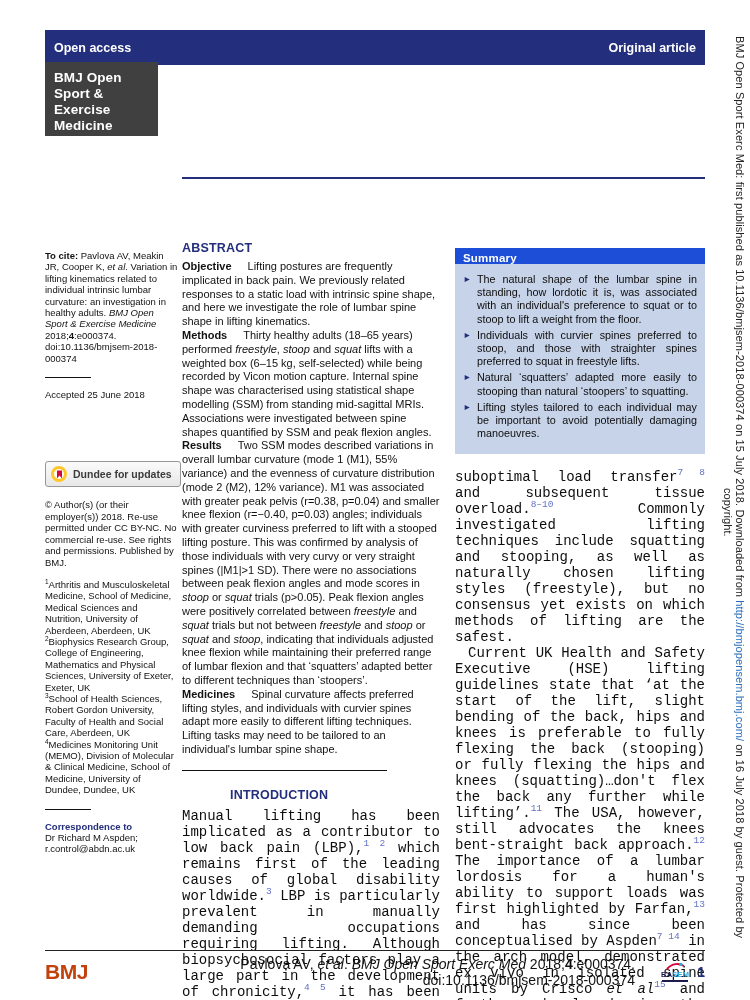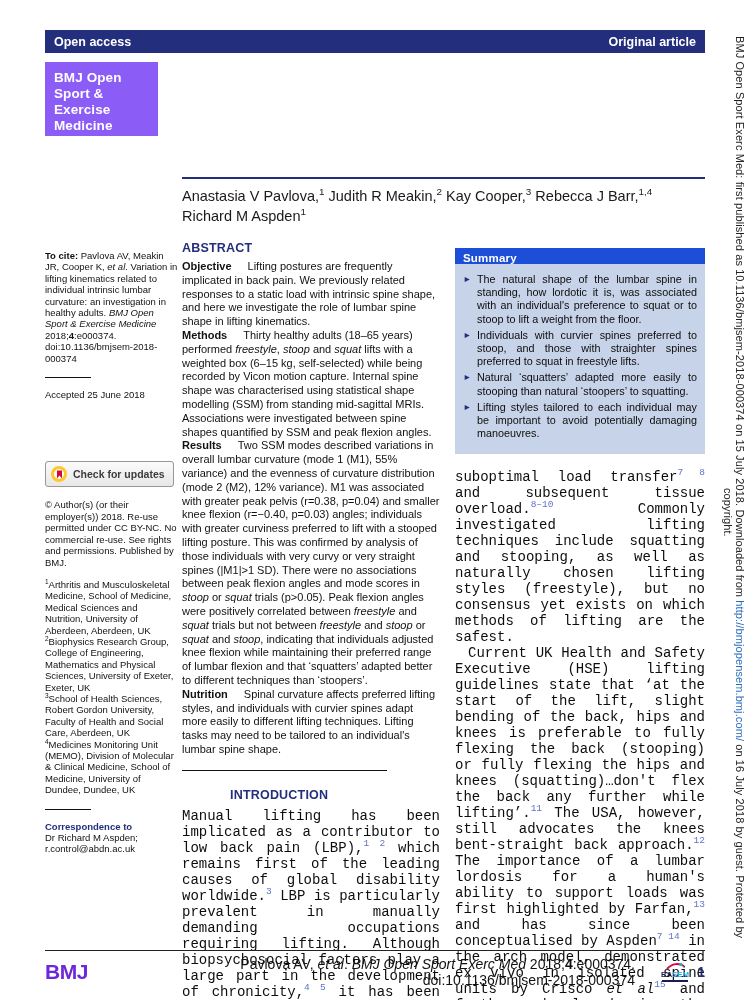--- a/index.html
+++ b/index.html
@@ -4,29 +4,29 @@
 <style>
   html,body{margin:0;padding:0;}
   body{
     width:750px;height:1000px;position:relative;overflow:hidden;
     background:#ffffff;font-family:"Liberation Sans", sans-serif;color:#111;
   }
   .page{position:absolute;inset:0;}
 
   
   .topbar{
-    position:absolute;left:45px;top:30px;width:660px;height:23px;box-sizing:border-box;
+    position:absolute;left:45px;top:30px;width:660px;height:35px;box-sizing:border-box;
     background:#232e7c;color:#fff;display:flex;justify-content:space-between;align-items:center;
     padding:0 9px;font-size:12.5px;font-weight:bold;
   }
 
   
   .logo-box{
     position:absolute;left:45px;top:62px;width:113px;height:74px;box-sizing:border-box;
-    background:#8b5cf6;color:#fff;font-weight:bold;font-size:13.5px;line-height:1.18;
+    background:#404040;color:#fff;font-weight:bold;font-size:13.5px;line-height:1.18;
     padding:8px 6px 0 9px;letter-spacing:.1px;
   }
 
   
   .title{
     position:absolute;left:182px;top:52px;width:526px;margin:0;
     font-family:"Liberation Serif", serif;font-weight:bold;color:#232e7c;
     font-size:27px;line-height:1.32;letter-spacing:-0.2px;
   }
   .title-rule{position:absolute;left:182px;top:177px;width:523px;border-top:2px solid #232e7c;}
@@ -86,21 +86,21 @@
   .run-sup{vertical-align:super;font-size:68%;line-height:0;}
   .run-supb{vertical-align:super;font-size:68%;line-height:0;color:#6272c8;}
   .run-link{color:#2a6ebb;}
   .run-arrow{color:#232e7c;font-size:8px;padding-right:2px;}
 
   
   .footer-rule{position:absolute;left:45px;top:950px;width:660px;border-top:1.2px solid #222;}
   .footer{
     position:absolute;left:45px;top:956px;width:660px;display:flex;align-items:center;
   }
-  .bmj-logo{font-size:21px;font-weight:bold;color:#6d28d9;letter-spacing:-0.5px;flex:none;width:70px;}
+  .bmj-logo{font-size:21px;font-weight:bold;color:#c2410c;letter-spacing:-0.5px;flex:none;width:70px;}
   .footer-cite{flex:1;text-align:right;font-size:14px;color:#111;}
   .footer-right{flex:none;width:70px;display:flex;align-items:center;justify-content:flex-end;gap:8px;}
   .basem-logo{display:inline-flex;flex-direction:column;align-items:center;line-height:1;}
   .basem-swoosh{display:block;}
   .basem-text{font-size:7.5px;font-weight:bold;letter-spacing:.2px;}
   .basem-ba{color:#1b1b4e;}
   .basem-sem{color:#29abe2;}
   .basem-bar{width:26px;height:2px;background:#1b1b4e;margin-top:1px;}
   .page-num{font-size:14px;font-weight:bold;color:#232e7c;}
 
@@ -127,30 +127,29 @@
   </div>
 
   <div class="logo-box">
     <div>BMJ Open</div>
     <div>Sport &amp;</div>
     <div>Exercise</div>
     <div>Medicine</div>
   </div>
 
   <div class="title-rule"></div>
-  <div class="authors">Anastasia V Pavlova,<span class="run-sup">1</span> Judith R Meakin,<span class="run-sup">2</span> Kay Cooper,<span class="run-sup">3</span> Rebecca J Barr,<span class="run-sup">1,4</span> Richard M Aspden<span class="run-sup">1</span></div>
 
   <div class="col-left">
     <p class="side-p"><span class="run-b">To cite: </span>Pavlova AV, Meakin JR, Cooper K, <span class="run-i">et al</span>. Variation in lifting kinematics related to individual intrinsic lumbar curvature: an investigation in healthy adults. <span class="run-i">BMJ Open Sport &amp; Exercise Medicine </span>2018;<span class="run-b">4</span>:e000374. doi:10.1136/bmjsem-2018-000374</p>
     <div class="side-divider"></div>
     <p class="side-p">Accepted 25 June 2018</p>
 
     <div class="cfu-badge">
       <span class="cfu-icon"></span>
-      <span class="cfu-text">Check for updates</span>
+      <span class="cfu-text">Dundee for updates</span>
     </div>
 
     <p class="side-p">© Author(s) (or their employer(s)) 2018. Re-use permitted under CC BY-NC. No commercial re-use. See rights and permissions. Published by BMJ.</p>
 
     <div class="affils">
       <div><span class="run-sup">1</span>Arthritis and Musculoskeletal Medicine, School of Medicine, Medical Sciences and Nutrition, University of Aberdeen, Aberdeen, UK</div>
       <div><span class="run-sup">2</span>Biophysics Research Group, College of Engineering, Mathematics and Physical Sciences, University of Exeter, Exeter, UK</div>
       <div><span class="run-sup">3</span>School of Health Sciences, Robert Gordon University, Faculty of Health and Social Care, Aberdeen, UK</div>
       <div><span class="run-sup">4</span>Medicines Monitoring Unit (MEMO), Division of Molecular &amp; Clinical Medicine, School of Medicine, University of Dundee, Dundee, UK</div>
     </div>
@@ -160,21 +159,21 @@
       <span class="corr-head">Correspondence to</span><br>
       <span>Dr Richard M Aspden; r.control@abdn.ac.uk</span>
     </p>
   </div>
 
   <div class="col-mid">
     <h2 class="sec-head">ABSTRACT</h2>
     <p class="abs-p"><span class="run-lbl">Objective</span>Lifting postures are frequently implicated in back pain. We previously related responses to a static load with intrinsic spine shape, and here we investigate the role of lumbar spine shape in lifting kinematics.</p>
     <p class="abs-p"><span class="run-lbl">Methods</span>Thirty healthy adults (18–65 years) performed <span class="run-i">freestyle</span>, <span class="run-i">stoop</span> and <span class="run-i">squat</span> lifts with a weighted box (6–15 kg, self-selected) while being recorded by Vicon motion capture. Internal spine shape was characterised using statistical shape modelling (SSM) from standing mid-sagittal MRIs. Associations were investigated between spine shapes quantified by SSM and peak flexion angles.</p>
     <p class="abs-p"><span class="run-lbl">Results</span>Two SSM modes described variations in overall lumbar curvature (mode 1 (M1), 55% variance) and the evenness of curvature distribution (mode 2 (M2), 12% variance). M1 was associated with greater peak pelvis (r=0.38, p=0.04) and smaller knee flexion (r=−0.40, p=0.03) angles; individuals with greater curviness preferred to lift with a stooped lifting posture. This was confirmed by analysis of those individuals with very curvy or very straight spines (|M1|&gt;1 SD). There were no associations between peak flexion angles and mode scores in <span class="run-i">stoop</span> or <span class="run-i">squat</span> trials (p&gt;0.05). Peak flexion angles were positively correlated between <span class="run-i">freestyle</span> and <span class="run-i">squat</span> trials but not between <span class="run-i">freestyle</span> and <span class="run-i">stoop</span> or <span class="run-i">squat</span> and <span class="run-i">stoop</span>, indicating that individuals adjusted knee flexion while maintaining their preferred range of lumbar flexion and that ‘squatters’ adapted better to different techniques than ‘stoopers’.</p>
-    <p class="abs-p"><span class="run-lbl">Nutrition</span>Spinal curvature affects preferred lifting styles, and individuals with curvier spines adapt more easily to different lifting techniques. Lifting tasks may need to be tailored to an individual's lumbar spine shape.</p>
+    <p class="abs-p"><span class="run-lbl">Medicines</span>Spinal curvature affects preferred lifting styles, and individuals with curvier spines adapt more easily to different lifting techniques. Lifting tasks may need to be tailored to an individual's lumbar spine shape.</p>
     <div class="mid-divider"></div>
     <h2 class="sec-head intro-head">INTRODUCTION</h2>
     <p class="serif-p">Manual lifting has been implicated as a contributor to low back pain (LBP),<span class="run-supb">1 2</span> which remains first of the leading causes of global disability worldwide.<span class="run-supb">3</span> LBP is particularly prevalent in manually demanding occupations requiring lifting. Although biopsychosocial factors play a large part in the development of chronicity,<span class="run-supb">4 5</span> it has been suggested that the onset of LBP has a mechanical origin<span class="run-supb">6</span> and that there is a link between the posture adopted during lifting and injury, through</p>
   </div>
 
   <div class="col-right">
     <div class="summary-box">
       <div class="summary-head">Summary</div>
       <div class="summary-body">
         <div class="summary-item">

